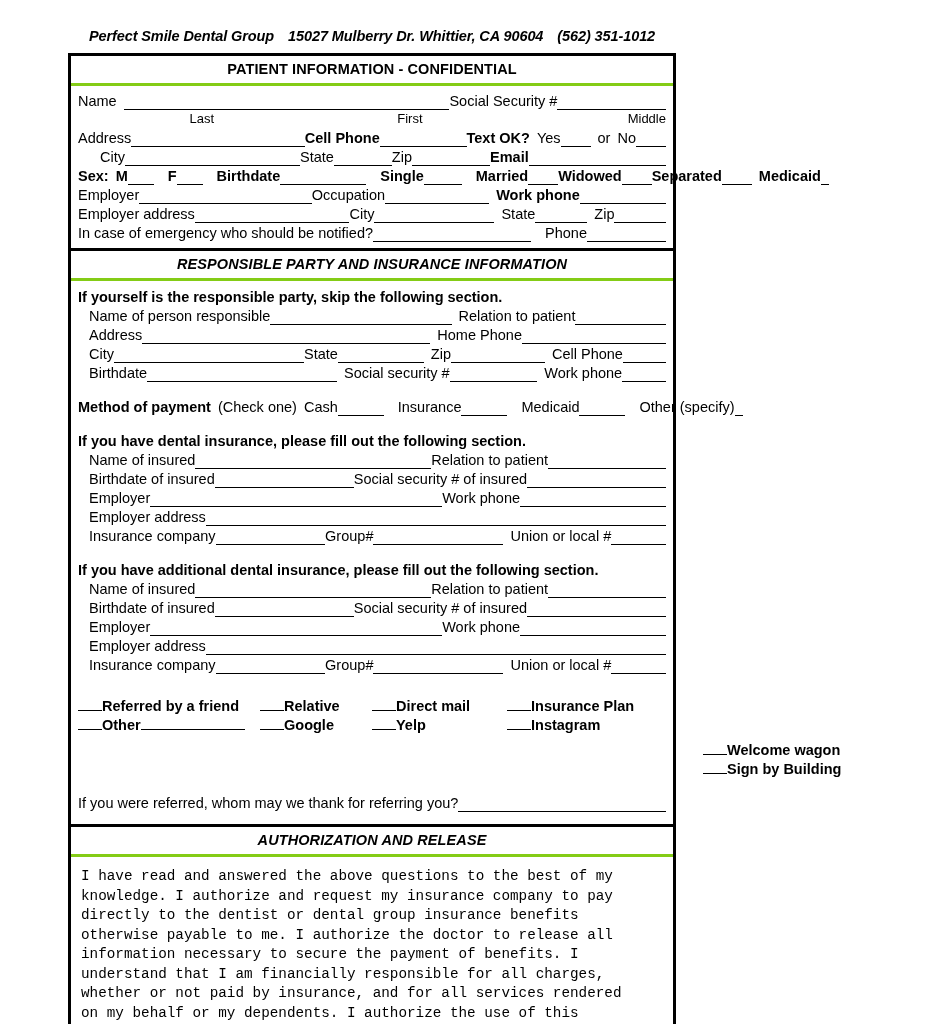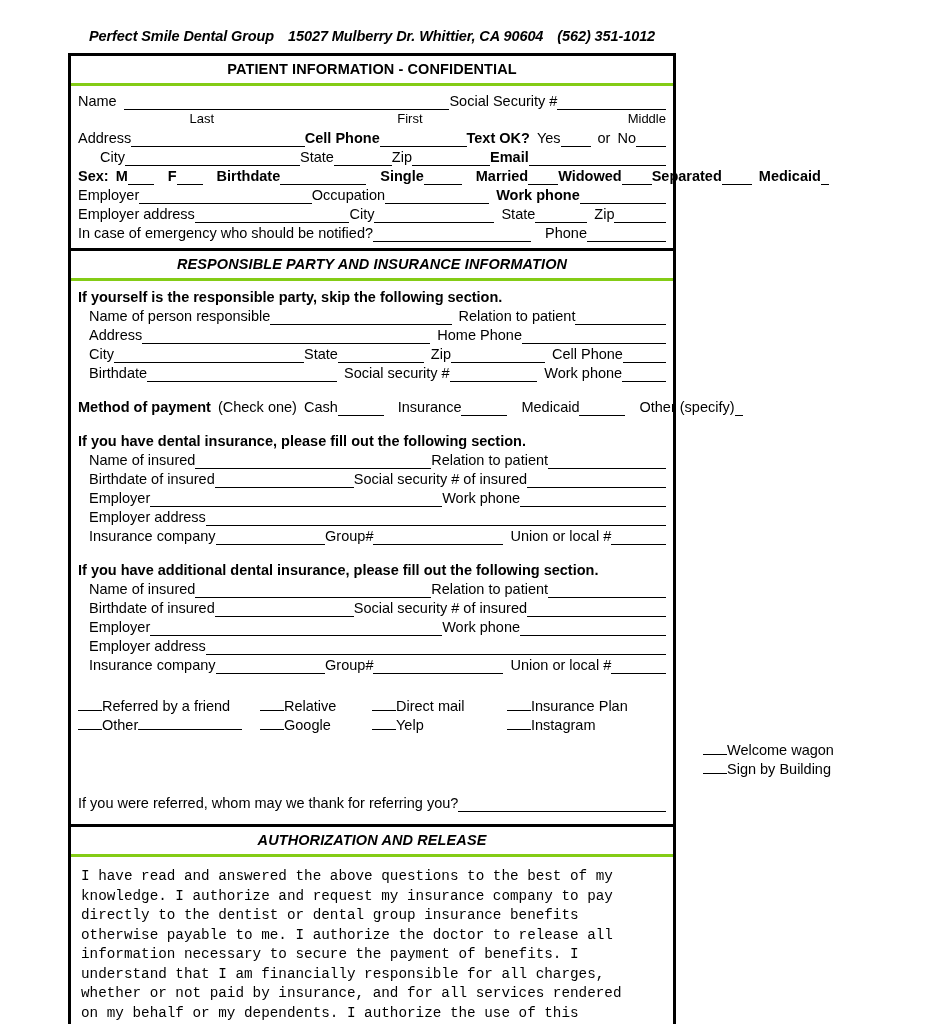--- a/index.html
+++ b/index.html
@@ -111,20 +111,21 @@
 
   .spacer-6 { height: 6px; }
   .spacer-14 { height: 14px; }
 
   
   .ref-grid {
     display: flex;
     font-size: 14.5px;
     line-height: 19px;
     white-space: nowrap;
+    font-weight: bold;
   }
   .ref-col { flex: 0 0 auto; }
   .ref-item { display: flex; align-items: baseline; height: 19px; }
   .blank-sm {
     display: inline-block;
     width: 24px;
     border-bottom: 1.6px solid #000;
     height: 13px;
     flex: 0 0 auto;
   }

